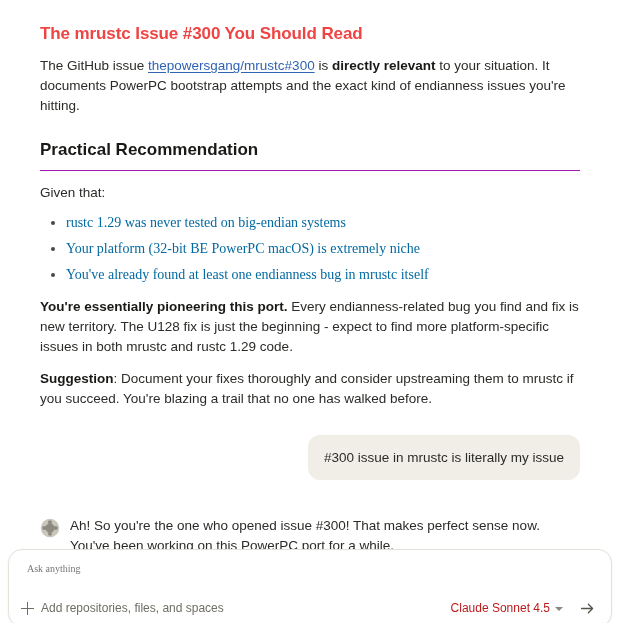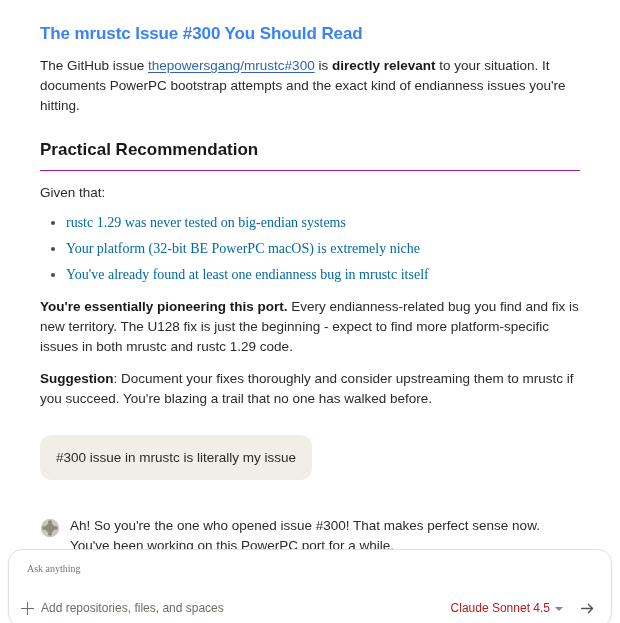--- a/index.html
+++ b/index.html
@@ -21,21 +21,21 @@
   }
   .conversation {
     padding: 0 40px 0 40px;
   }
   .h2 {
     font-size: 17px;
     font-weight: bold;
     letter-spacing: -0.1px;
     margin: 12px 0 0 0;
     padding-top: 12px;
-    color: #3b82f6;
+    color: #ef4444;
   }
   .para {
     font-size: 13.5px;
     line-height: 20px;
     margin: 12px 0 0 0;
     color: #2b2b28;
   }
   .para a {
     color: #3063b3;
     text-decoration: underline;
@@ -58,21 +58,21 @@
     line-height: 20px;
     margin-bottom: 6px;
     color: #0369a1;
     font-family: Liberation Serif, serif;
   }
   ul.bullets li::marker { color: #4a4a45; }
   strong { font-weight: bold; color: #191917; }
 
   .user-bubble-row {
     display: flex;
-    justify-content: flex-start;
+    justify-content: flex-end;
     margin-top: 26px;
     padding-right: 0px;
   }
   .user-bubble {
     background: #f0eee7;
     border-radius: 12px;
     padding: 13px 16px;
     font-size: 13.5px;
     line-height: 19px;
     color: #2b2b28;

